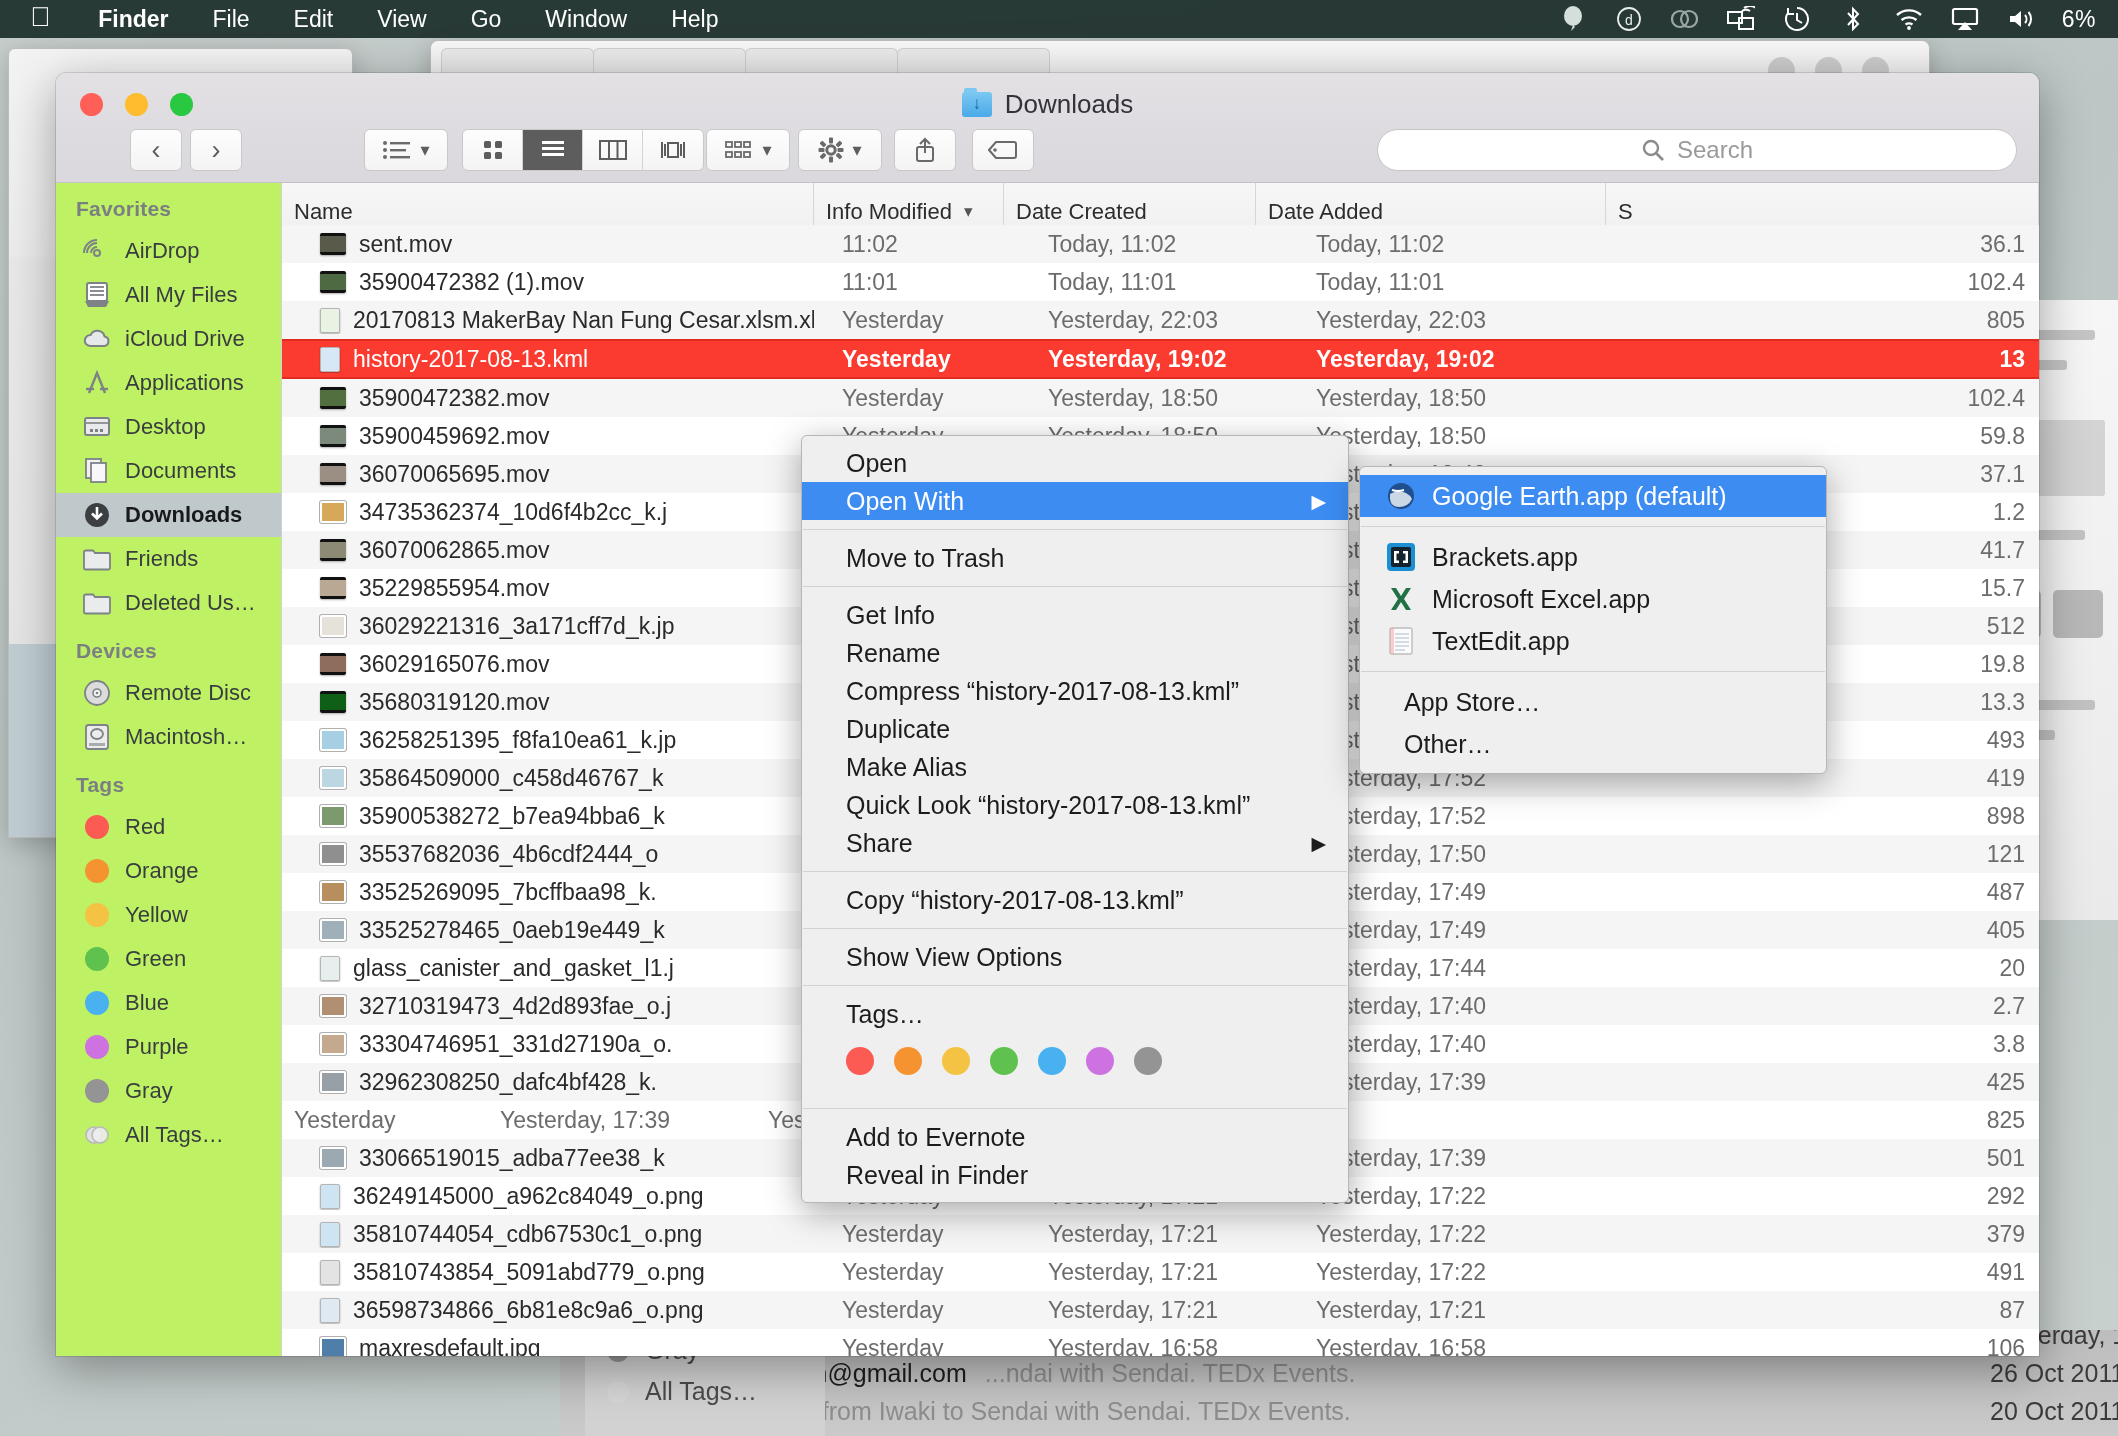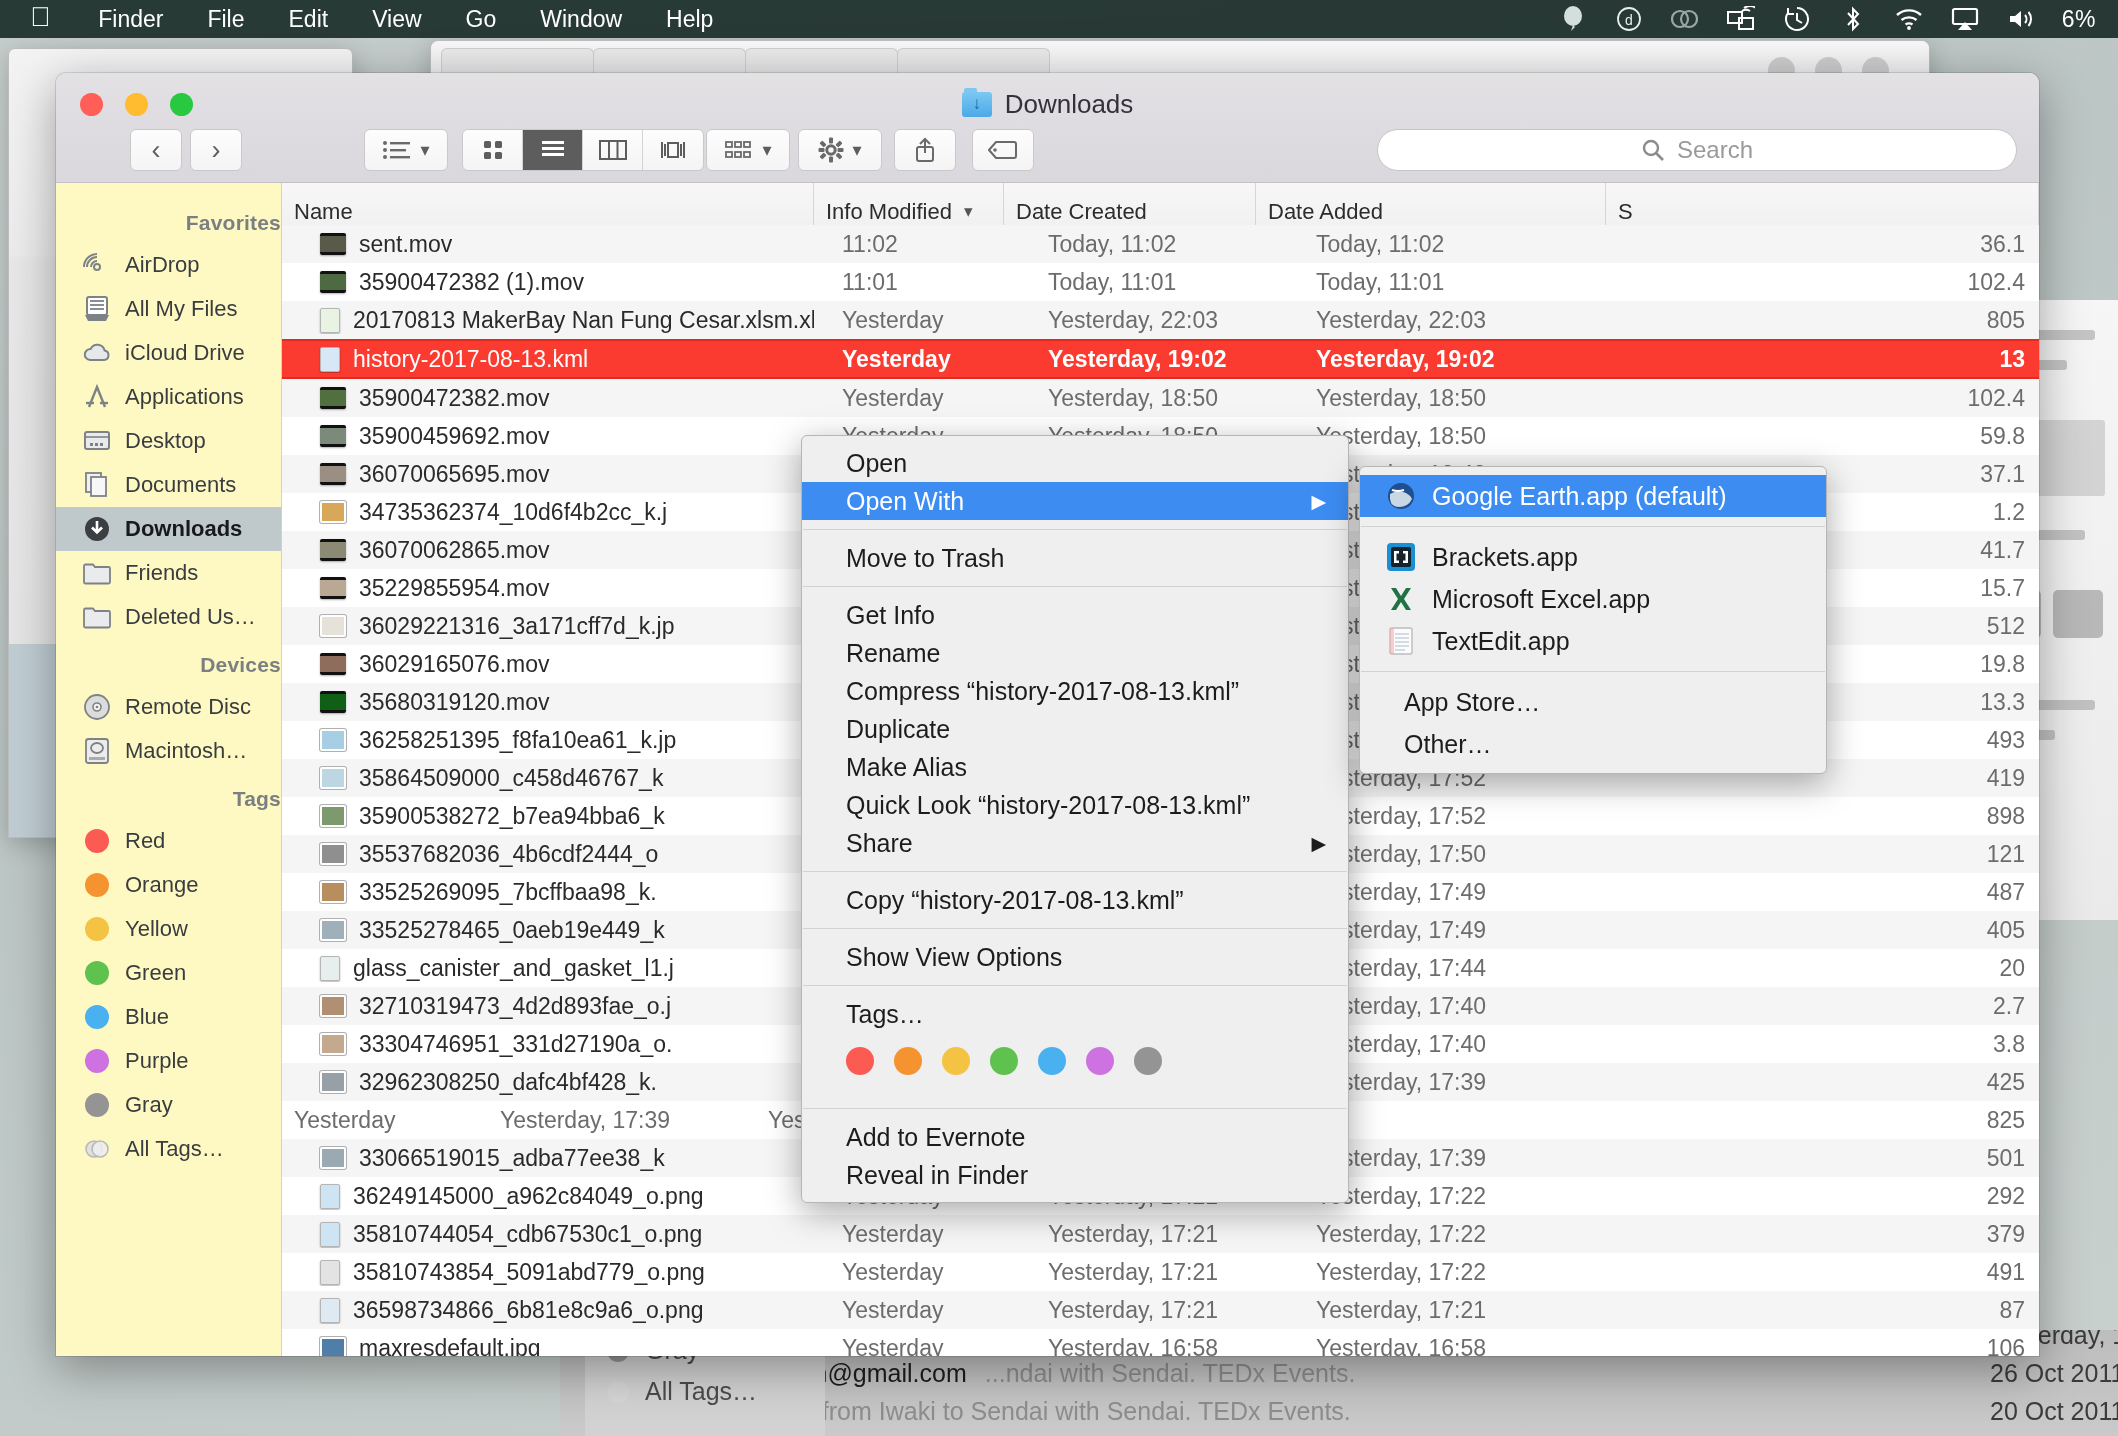--- a/index.html
+++ b/index.html
@@ -124,21 +124,21 @@
     background: rgba(28,46,42,0.93);
     display: flex; align-items: center;
     color: #fff; z-index: 900;
   }
   .mb-left { display: flex; align-items: center; }
   .mb-apple {
     margin: 0 26px 0 30px; font-size: 27px; line-height: 1;
     position: relative; top: -2px;
   }
   .mb-item { font-size: 23px; padding: 0 22px; white-space: nowrap; }
-  .mb-item.bold { font-weight: normal; }
+  .mb-item.bold { font-weight: bold; }
   .mb-right { margin-left: auto; display: flex; align-items: center; padding-right: 22px; gap: 26px; }
   .mb-ico { width: 30px; height: 28px; display: flex; align-items: center; justify-content: center; }
   .mb-ico svg { display: block; }
   .mb-battery { font-size: 23px; letter-spacing: .5px; }
 
   
   .finder {
     position: absolute; left: 56px; top: 73px; width: 1983px; height: 1283px;
     background: #ececec;
     border-radius: 10px 10px 0 0;
@@ -204,25 +204,23 @@
     display: flex; align-items: center; justify-content: center; gap: 12px;
     color: #9a9a9a; font-size: 24px;
   }
 
   
   .f-body { position: absolute; top: 110px; left: 0; right: 0; bottom: 0; display: flex; }
 
   
   .sidebar {
     width: 226px; flex: 0 0 226px;
-    background: #fef9c3;
+    background: #bef264;
     border-right: 1px solid #cfd2d3;
-    padding-top: 14px;
     overflow: hidden;
-    text-align: right;
   }
   .sb-head {
     font-size: 21px; color: #7b7f82; font-weight: bold;
     padding: 14px 0 8px 20px; letter-spacing: .2px;
   }
   .sb-item {
     display: flex; align-items: center; gap: 13px;
     height: 44px; padding-left: 26px;
     font-size: 22px; color: #3a3d40; white-space: nowrap;
   }

